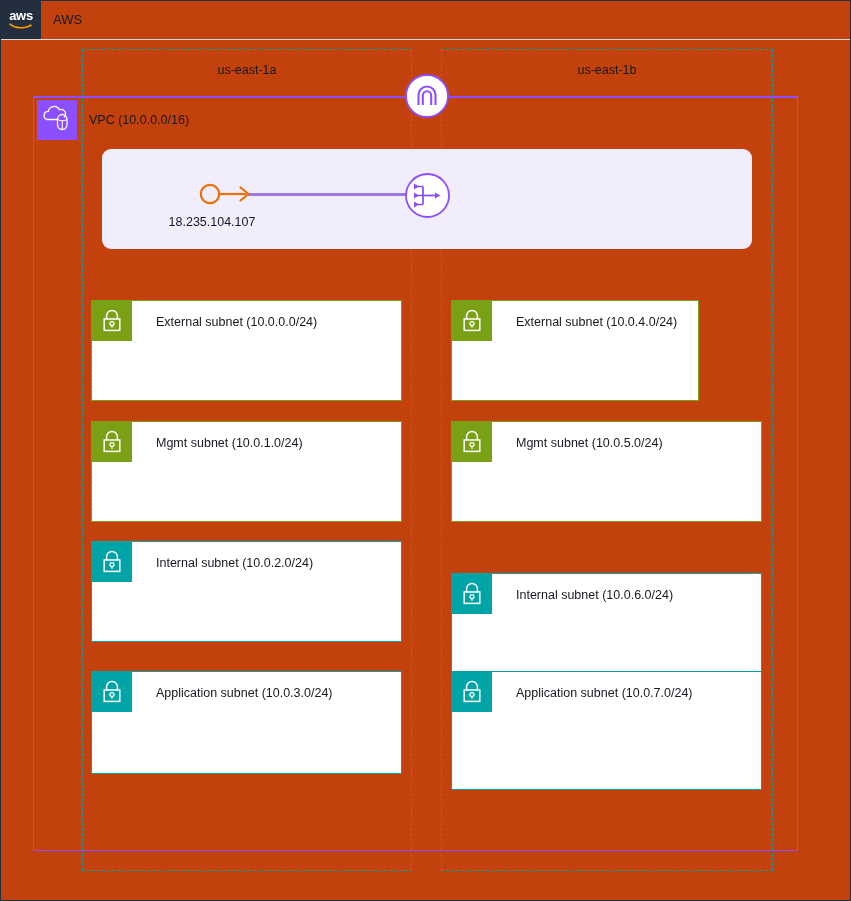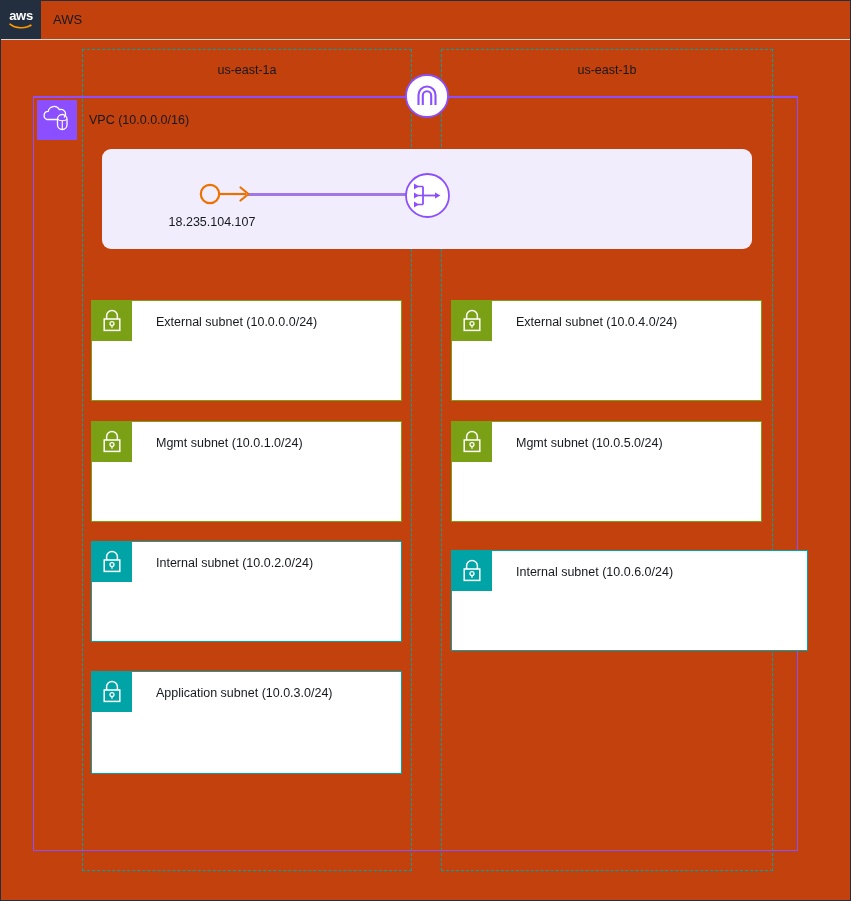--- a/index.html
+++ b/index.html
@@ -200,21 +200,21 @@
       <svg width="26" height="26" viewBox="0 0 26 26">
         <path d="M7.6 11 L7.6 7.8 a5.4 5.4 0 0 1 10.8 0 L18.4 11" fill="none" stroke="#ffffff" stroke-width="1.5"></path>
         <rect x="5.2" y="11" width="15.6" height="11.4" fill="none" stroke="#ffffff" stroke-width="1.5"></rect>
         <circle cx="13" cy="15.6" r="2" fill="none" stroke="#ffffff" stroke-width="1.3"></circle>
         <path d="M13 17.4 L13 19.8" stroke="#ffffff" stroke-width="1.3"></path>
       </svg>
     </div>
     <div class="subnet-label">Application subnet (10.0.3.0/24)</div>
   </div>
 
-  <div class="subnet green" style="left:450px;top:299px;width:311px;height:101px;">
+  <div class="subnet green" style="left:450px;top:299px;width:248px;height:101px;">
     <div class="subnet-icon green">
       <svg width="26" height="26" viewBox="0 0 26 26">
         <path d="M7.6 11 L7.6 7.8 a5.4 5.4 0 0 1 10.8 0 L18.4 11" fill="none" stroke="#ffffff" stroke-width="1.5"></path>
         <rect x="5.2" y="11" width="15.6" height="11.4" fill="none" stroke="#ffffff" stroke-width="1.5"></rect>
         <circle cx="13" cy="15.6" r="2" fill="none" stroke="#ffffff" stroke-width="1.3"></circle>
         <path d="M13 17.4 L13 19.8" stroke="#ffffff" stroke-width="1.3"></path>
       </svg>
     </div>
     <div class="subnet-label">External subnet (10.0.4.0/24)</div>
   </div>
@@ -224,26 +224,37 @@
       <svg width="26" height="26" viewBox="0 0 26 26">
         <path d="M7.6 11 L7.6 7.8 a5.4 5.4 0 0 1 10.8 0 L18.4 11" fill="none" stroke="#ffffff" stroke-width="1.5"></path>
         <rect x="5.2" y="11" width="15.6" height="11.4" fill="none" stroke="#ffffff" stroke-width="1.5"></rect>
         <circle cx="13" cy="15.6" r="2" fill="none" stroke="#ffffff" stroke-width="1.3"></circle>
         <path d="M13 17.4 L13 19.8" stroke="#ffffff" stroke-width="1.3"></path>
       </svg>
     </div>
     <div class="subnet-label">Mgmt subnet (10.0.5.0/24)</div>
   </div>
 
-  <div class="subnet teal" style="left:450px;top:549px;width:357px;height:101px;">
+  <div class="subnet teal" style="left:450px;top:572px;width:311px;height:101px;">
     <div class="subnet-icon teal">
       <svg width="26" height="26" viewBox="0 0 26 26">
         <path d="M7.6 11 L7.6 7.8 a5.4 5.4 0 0 1 10.8 0 L18.4 11" fill="none" stroke="#ffffff" stroke-width="1.5"></path>
         <rect x="5.2" y="11" width="15.6" height="11.4" fill="none" stroke="#ffffff" stroke-width="1.5"></rect>
         <circle cx="13" cy="15.6" r="2" fill="none" stroke="#ffffff" stroke-width="1.3"></circle>
         <path d="M13 17.4 L13 19.8" stroke="#ffffff" stroke-width="1.3"></path>
       </svg>
     </div>
     <div class="subnet-label">Internal subnet (10.0.6.0/24)</div>
   </div>
 
+  <div class="subnet teal" style="left:450px;top:670px;width:311px;height:119px;">
+    <div class="subnet-icon teal">
+      <svg width="26" height="26" viewBox="0 0 26 26">
+        <path d="M7.6 11 L7.6 7.8 a5.4 5.4 0 0 1 10.8 0 L18.4 11" fill="none" stroke="#ffffff" stroke-width="1.5"></path>
+        <rect x="5.2" y="11" width="15.6" height="11.4" fill="none" stroke="#ffffff" stroke-width="1.5"></rect>
+        <circle cx="13" cy="15.6" r="2" fill="none" stroke="#ffffff" stroke-width="1.3"></circle>
+        <path d="M13 17.4 L13 19.8" stroke="#ffffff" stroke-width="1.3"></path>
+      </svg>
+    </div>
+    <div class="subnet-label">Application subnet (10.0.7.0/24)</div>
+  </div>
 
 </div>
 
 </body></html>

